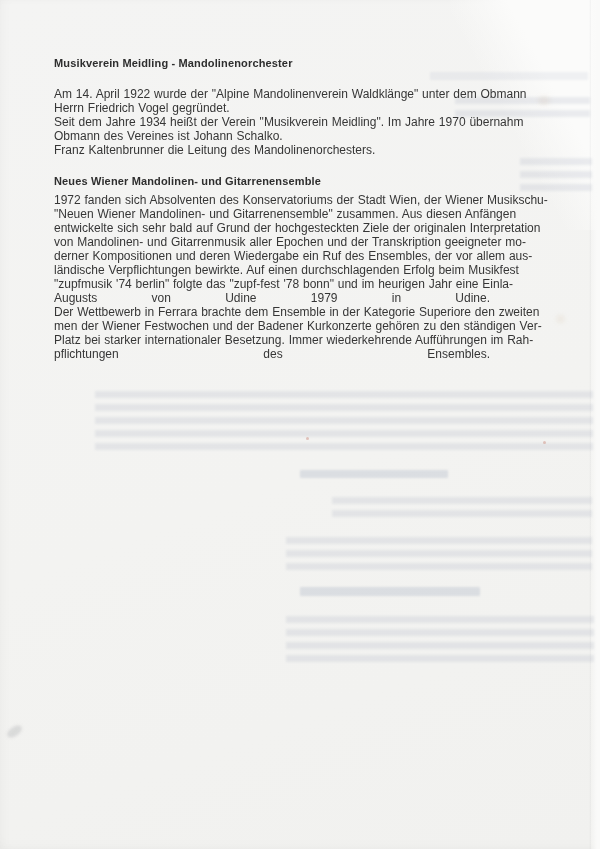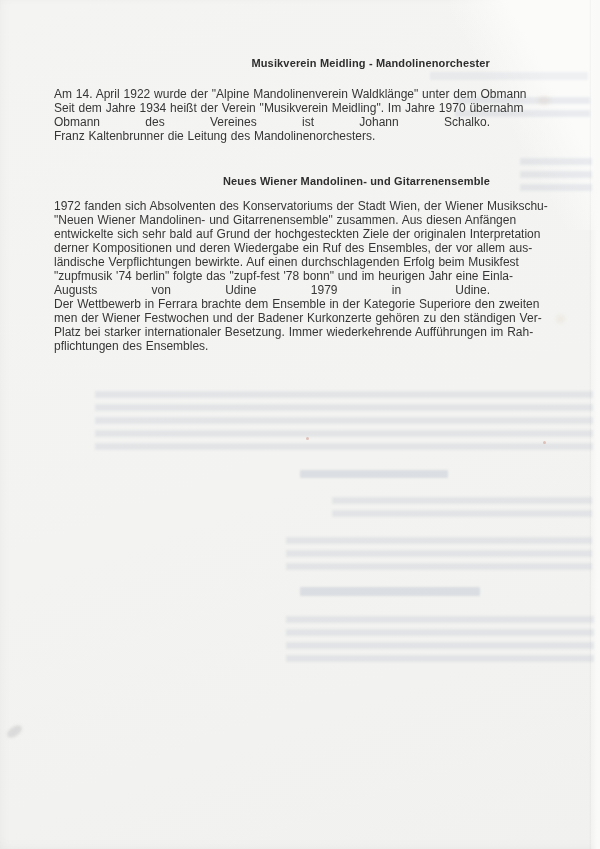--- a/index.html
+++ b/index.html
@@ -23,31 +23,30 @@
   }
   .edge-line {
     position:absolute; top:0; bottom:0; right:9px; width:2px;
     background:linear-gradient(to right, transparent, rgba(70,70,80,0.05));
   }
   
   .heading {
     position:absolute; left:54px; width:436px;
     font-size:11px; font-weight:bold; color:#2e2e2e; letter-spacing:0.15px;
     white-space:nowrap;
-    text-align:right;
   }
   .heading1 { top:57px; }
   .heading2 { top:164px;margin-top:11px; }
   .para {
     position:absolute; left:54px; width:436px;
     font-size:12px; line-height:14px; color:#363636; letter-spacing:0;
     word-spacing:0.5px;
   }
   .para1 { top:87px; }
-  .para2 { top:199px; }
+  .para2 { top:193px; }
   .para .line {
     white-space:nowrap; text-align:justify; text-align-last:justify;
     text-justify:inter-word;
   }
   .para1 .line:nth-child(2), .para1 .line:nth-child(4), .para1 .line:nth-child(5),
   .para2 .line:nth-child(11), .para2 .line:nth-child(15) { text-align-last:left; }
   
   .ghost { position:absolute; filter:blur(0.8px); pointer-events:none; }
   .ghost.multi {
     background:repeating-linear-gradient(to bottom,
@@ -87,31 +86,33 @@
   <div class="speck" style="left:306px; top:437px;"></div>
   <div class="speck" style="left:543px; top:441px;"></div>
   <div class="stain" style="left:538px; top:96px; width:12px; height:9px;"></div>
   <div class="stain" style="left:556px; top:315px; width:9px; height:8px;"></div>
   <div class="smudge"></div>
 
   <div class="heading heading1">Musikverein Meidling - Mandolinenorchester</div>
 
   <div class="para para1">
       <div class="line">Am 14. April 1922 wurde der "Alpine Mandolinenverein Waldklänge" unter dem Obmann</div>
+      <div class="line">Herrn Friedrich Vogel gegründet.</div>
       <div class="line">Seit dem Jahre 1934 heißt der Verein "Musikverein Meidling". Im Jahre 1970 übernahm</div>
       <div class="line">Obmann des Vereines ist Johann Schalko.</div>
       <div class="line">Franz Kaltenbrunner die Leitung des Mandolinenorchesters.</div>
     </div>
 
   <div class="heading heading2">Neues Wiener Mandolinen- und Gitarrenensemble</div>
 
   <div class="para para2">
       <div class="line">1972 fanden sich Absolventen des Konservatoriums der Stadt Wien, der Wiener Musikschu-</div>
       <div class="line">"Neuen Wiener Mandolinen- und Gitarrenensemble" zusammen. Aus diesen Anfängen</div>
       <div class="line">entwickelte sich sehr bald auf Grund der hochgesteckten Ziele der originalen Interpretation</div>
+      <div class="line">von Mandolinen- und Gitarrenmusik aller Epochen und der Transkription geeigneter mo-</div>
       <div class="line">derner Kompositionen und deren Wiedergabe ein Ruf des Ensembles, der vor allem aus-</div>
       <div class="line">ländische Verpflichtungen bewirkte. Auf einen durchschlagenden Erfolg beim Musikfest</div>
       <div class="line">"zupfmusik '74 berlin" folgte das "zupf-fest '78 bonn" und im heurigen Jahr eine Einla-</div>
       <div class="line">Augusts von Udine 1979 in Udine.</div>
       <div class="line">Der Wettbewerb in Ferrara brachte dem Ensemble in der Kategorie Superiore den zweiten</div>
       <div class="line">men der Wiener Festwochen und der Badener Kurkonzerte gehören zu den ständigen Ver-</div>
       <div class="line">Platz bei starker internationaler Besetzung. Immer wiederkehrende Aufführungen im Rah-</div>
       <div class="line">pflichtungen des Ensembles.</div>
     </div>
 

